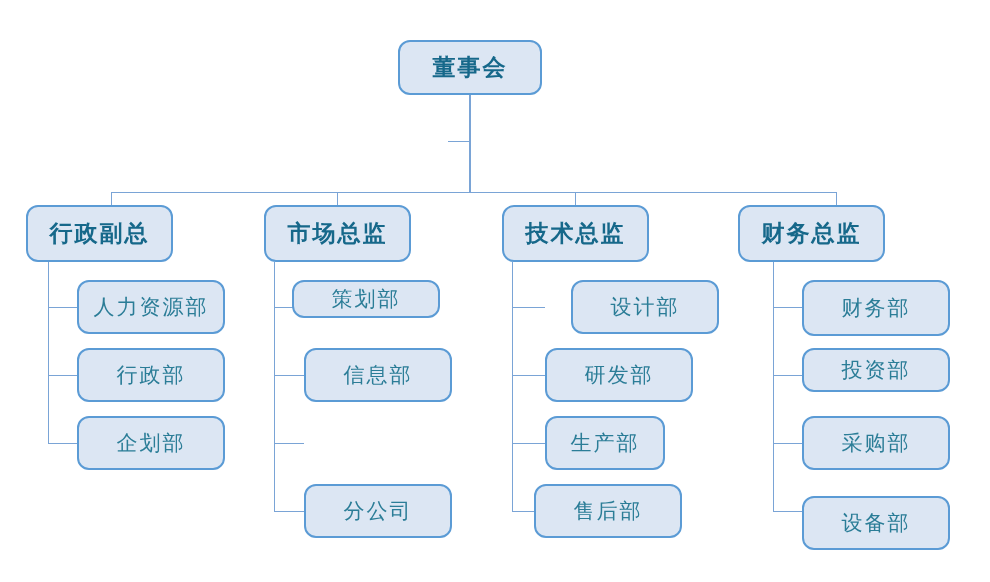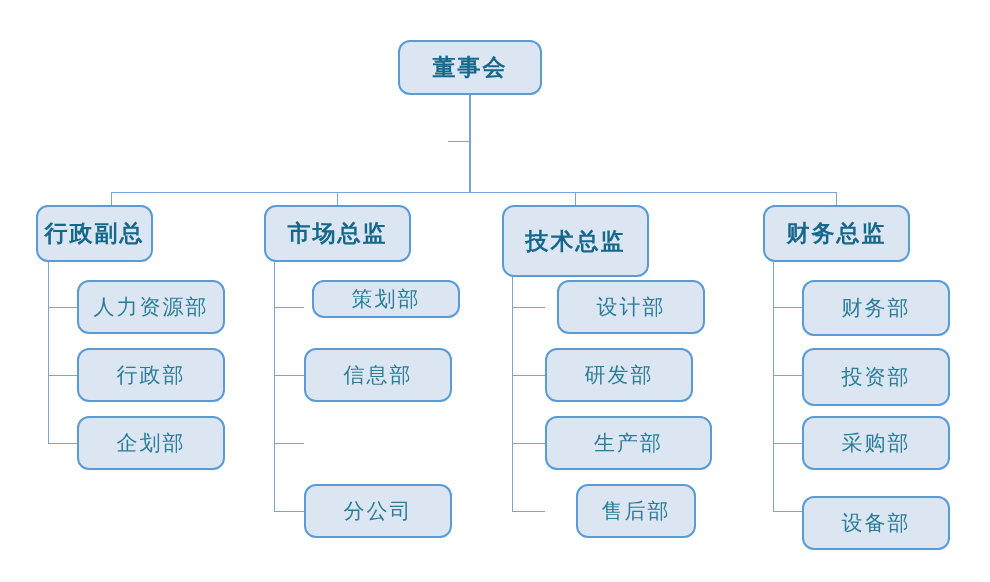--- a/index.html
+++ b/index.html
@@ -84,36 +84,36 @@
     <div class="ln v" style="left:773px;top:262px;height:249px"></div>
     <div class="ln h" style="left:773px;top:307px;width:29px"></div>
     <div class="ln h" style="left:773px;top:375px;width:29px"></div>
     <div class="ln h" style="left:773px;top:443px;width:29px"></div>
     <div class="ln h" style="left:773px;top:511px;width:29px"></div>
   </div>
 
   <div class="node header" style="left:398px;top:40px;width:144px;height:55px">董事会</div>
 
 
-  <div class="node header" style="left:36px;top:205px;width:117px;height:57px">行政副总</div>
+  <div class="node header" style="left:26px;top:205px;width:147px;height:57px">行政副总</div>
   <div class="node header" style="left:264px;top:205px;width:147px;height:57px">市场总监</div>
-  <div class="node header" style="left:502px;top:205px;width:147px;height:72px">技术总监</div>
-  <div class="node header" style="left:763px;top:205px;width:147px;height:57px">财务总监</div>
+  <div class="node header" style="left:502px;top:205px;width:147px;height:57px">技术总监</div>
+  <div class="node header" style="left:738px;top:205px;width:147px;height:57px">财务总监</div>
 
   <div class="node child" style="left:77px;top:280px;width:148px;height:54px">人力资源部</div>
   <div class="node child" style="left:77px;top:348px;width:148px;height:54px">行政部</div>
   <div class="node child" style="left:77px;top:416px;width:148px;height:54px">企划部</div>
 
-  <div class="node child" style="left:312px;top:280px;width:148px;height:38px">策划部</div>
+  <div class="node child" style="left:292px;top:280px;width:148px;height:38px">策划部</div>
   <div class="node child" style="left:304px;top:348px;width:148px;height:54px">信息部</div>
   <div class="node child" style="left:304px;top:484px;width:148px;height:54px">分公司</div>
 
-  <div class="node child" style="left:557px;top:280px;width:148px;height:54px">设计部</div>
+  <div class="node child" style="left:571px;top:280px;width:148px;height:54px">设计部</div>
   <div class="node child" style="left:545px;top:348px;width:148px;height:54px">研发部</div>
-  <div class="node child" style="left:545px;top:416px;width:167px;height:54px">生产部</div>
-  <div class="node child" style="left:576px;top:484px;width:120px;height:54px">售后部</div>
+  <div class="node child" style="left:545px;top:416px;width:120px;height:54px">生产部</div>
+  <div class="node child" style="left:534px;top:484px;width:148px;height:54px">售后部</div>
 
   <div class="node child" style="left:802px;top:280px;width:148px;height:56px">财务部</div>
-  <div class="node child" style="left:802px;top:348px;width:148px;height:58px">投资部</div>
+  <div class="node child" style="left:802px;top:348px;width:148px;height:44px">投资部</div>
   <div class="node child" style="left:802px;top:416px;width:148px;height:54px">采购部</div>
   <div class="node child" style="left:802px;top:496px;width:148px;height:54px">设备部</div>
 
 </div>
 
 </body></html>

